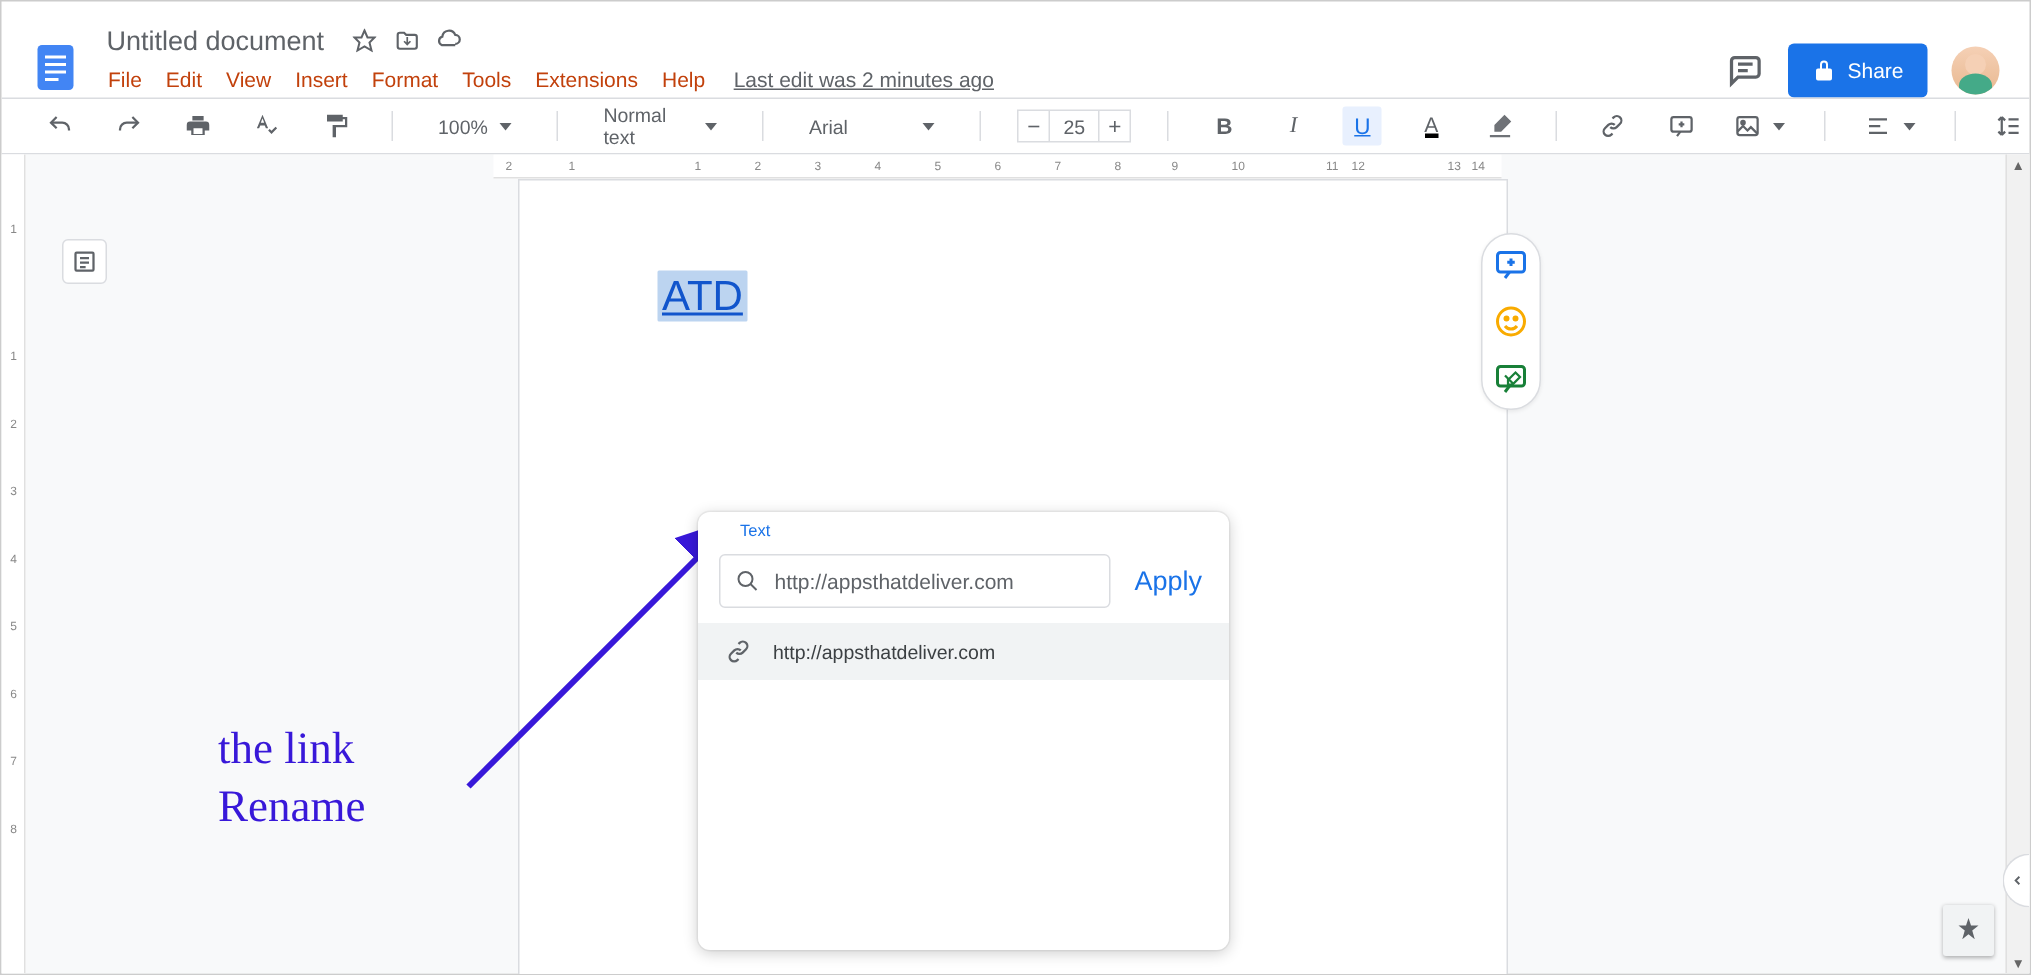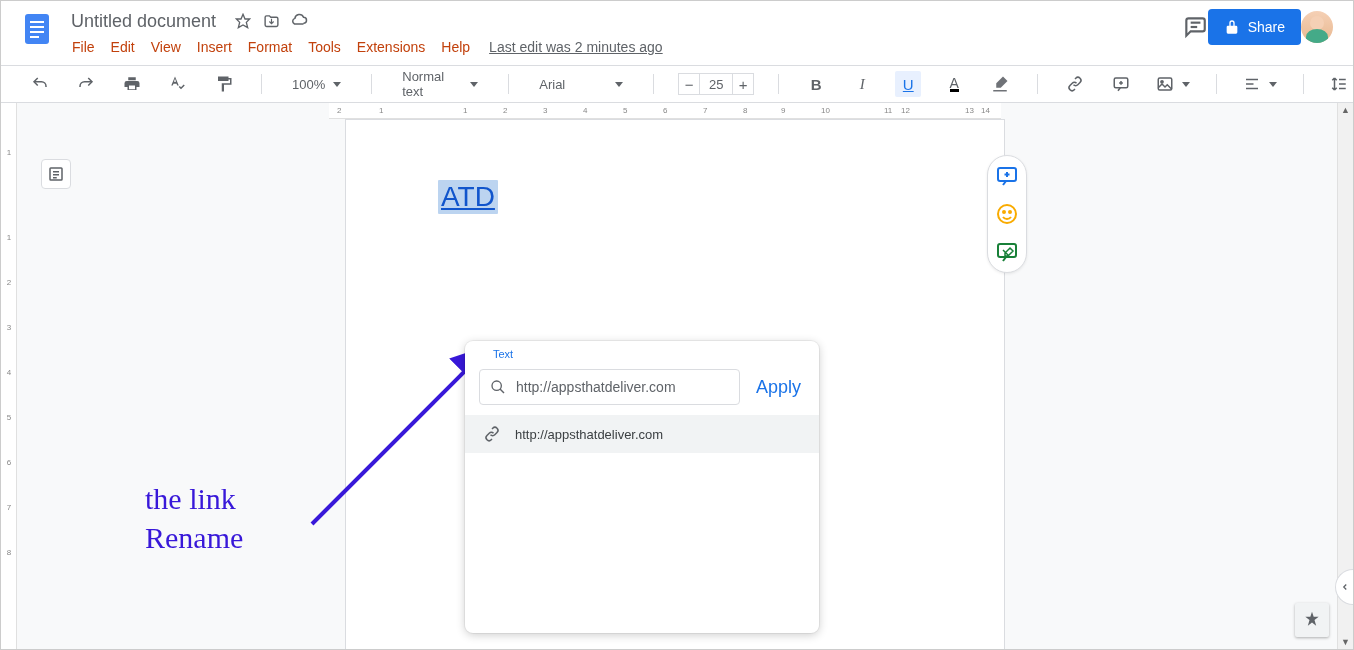--- a/index.html
+++ b/index.html
@@ -1,28 +1,28 @@
 <!DOCTYPE html>
 <html><head>
   <meta charset="utf-8">
   <style>
     * { box-sizing: border-box; margin: 0; padding: 0; }
     body { font-family: Arial, "Helvetica Neue", sans-serif; font-size: 13px; color: #3c4043; background: #fff; overflow: hidden; width: 1354px; height: 650px; position: relative; border: 1px solid #ccc;}
-    .header { height: 64px; display: flex; align-items: flex-start; padding: 8px 8px 0 8px; }
+    .header { height: 64px; display: flex; align-items: flex-end; padding: 8px 8px 0 8px; }
     .logo { width: 40px; height: 40px; display: flex; align-items: center; justify-content: center; margin-left: 8px; margin-right: 8px;}
     .logo svg { width: 36px; height: 36px; }
     .titlebar { flex: 1; display: flex; flex-direction: column; gap: 2px; }
     .title-row { display: flex; align-items: center; gap: 12px; height: 24px;}
     .doc-title { font-size: 18px; color: #5f6368; padding: 0 6px;}
     .title-icons { display:flex; gap:10px; color:#5f6368; }
     .title-icons .ico { width:18px; height:18px; cursor:pointer; display:flex; align-items:center; justify-content:center;}
     .menubar { display: flex; align-items: center; gap: 2px; height: 24px; }
     .menubar .mn { padding: 2px 7px; font-size: 14px; color: #c2410c; cursor: pointer; border-radius:4px;}
     .last-edit { color: #5f6368; text-decoration: underline; margin-left: 10px; font-size:14px; cursor:pointer;}
-    .header-right { display: flex; align-items: center; padding-right: 12px; }
+    .header-right { display: flex; align-items: center; gap: 16px; padding-right: 12px; }
     .comment-ic { width: 26px; height:26px; color:#5f6368; cursor:pointer;}
     .share-btn { background:#1a73e8; color:#fff; height:36px; border-radius:4px; padding: 0 16px; display:flex; align-items:center; gap:8px; font-size:14px; font-weight:500; cursor:pointer;}
     .avatar { width:32px; height:32px; border-radius:50%; background:linear-gradient(#f5d0b5,#e8b890); position:relative; overflow:hidden;}
     .avatar::after{content:""; position:absolute; bottom:-2px; left:50%; transform:translateX(-50%); width:22px; height:16px; background:#4a8; border-radius:50% 50% 0 0;}
     .avatar::before{content:""; position:absolute; top:5px; left:50%; transform:translateX(-50%); width:14px; height:14px; background:#f5d0b5; border-radius:50%;}
     .toolbar { height: 38px; border-top: 1px solid #dadce0; border-bottom: 1px solid #dadce0; display:flex; align-items:center; padding: 0 20px 0 26px; gap:20px; color:#5f6368; position:relative;}
     .tb-btn { width:26px; height:26px; display:flex; align-items:center; justify-content:center; cursor:pointer; border-radius:2px; flex-shrink:0;}
     .tb-sep { width:1px; height:20px; background:#dadce0; margin: 0 4px; flex-shrink:0;}
     .tb-drop { display:flex; align-items:center; gap:6px; padding:0 6px; cursor:pointer; height:26px; flex-shrink:0;}
     .font-size-grp { display:flex; align-items:center; gap:0; flex-shrink:0;}

